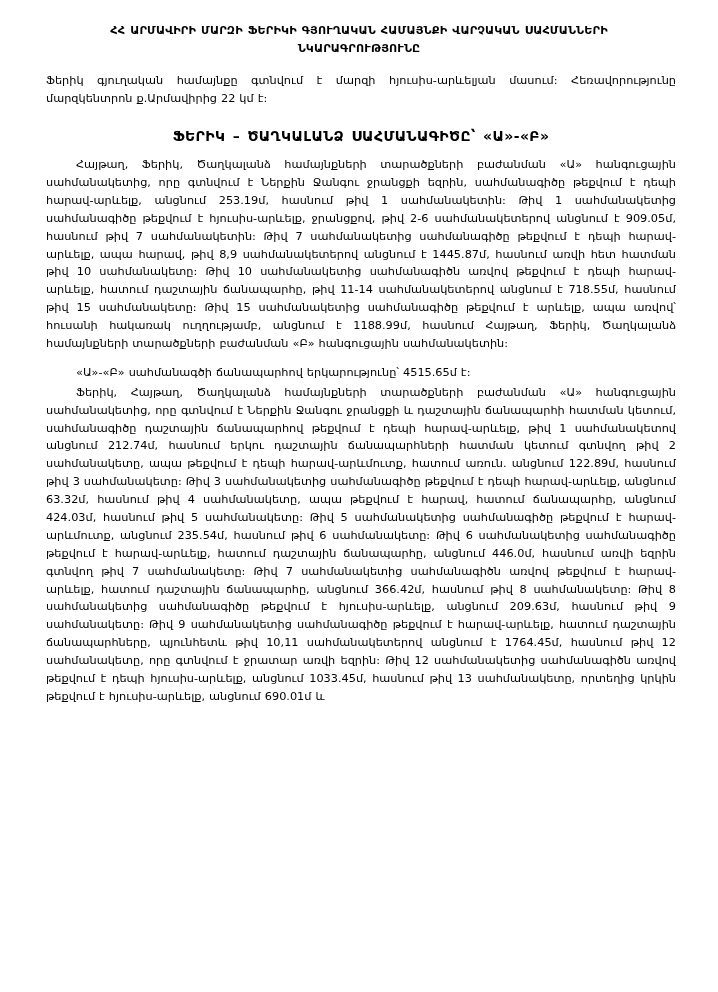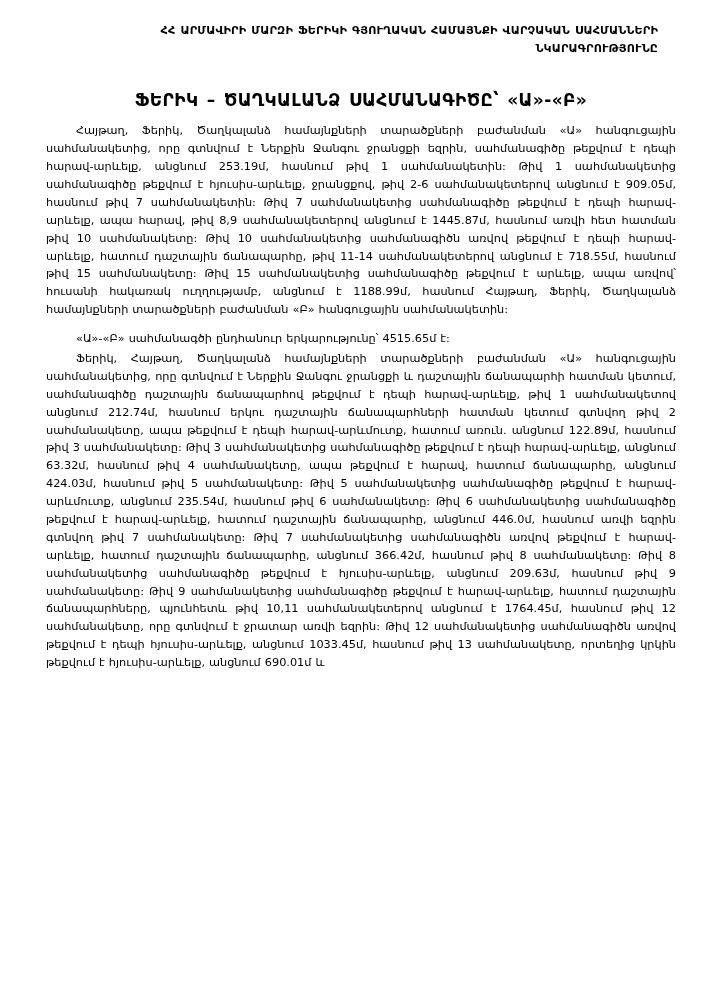--- a/index.html
+++ b/index.html
@@ -20,36 +20,36 @@
     position: relative;
     width: 718px;
     height: 992px;
     box-sizing: border-box;
     padding: 0;
     background: #fff;
   }
   .doc-title {
     margin: 0;
     padding: 22px 60px 0 60px;
-    text-align: right;
+    text-align: center;
     font-weight: bold;
     font-size: 11.2px;
     line-height: 1.62;
     letter-spacing: 0.15px;
     word-spacing: 1px;
   }
   .body-block {
     padding: 0 42px 0 46px;
   }
   .section-head {
     margin: 0;
     padding: 18px 0 12px 0;
     text-align: center;
     font-weight: bold;
-    font-size: 17px;
+    font-size: 14px;
     letter-spacing: 0.4px;
     word-spacing: 2px;
   }
   .para {
     margin: 0;
     padding: 0 0 2px 0;
     font-size: 11.3px;
     line-height: 1.585;
     text-align: justify;
     text-justify: inter-word;
@@ -69,25 +69,29 @@
 <body>
 
 <div class="page">
 
   <h1 class="doc-title">ՀՀ ԱՐՄԱՎԻՐԻ ՄԱՐԶԻ ՖԵՐԻԿԻ ԳՅՈՒՂԱԿԱՆ ՀԱՄԱՅՆՔԻ ՎԱՐՉԱԿԱՆ ՍԱՀՄԱՆՆԵՐԻ ՆԿԱՐԱԳՐՈՒԹՅՈՒՆԸ</h1>
 
   <div class="body-block">
 
     <div class="spacer-md"></div>
 
+    <p class="para no-indent">
+      <span class="line-plain">Ֆերիկ գյուղական համայնքը գտնվում է մարզի հյուսիս-արևելյան մասում:</span>
+      <span class="line-plain">Հեռավորությունը մարզկենտրոն ք.Արմավիրից  22  կմ է:</span>
+    </p>
 
 
     <h2 class="section-head">ՖԵՐԻԿ – ԾԱՂԿԱԼԱՆՁ  ՍԱՀՄԱՆԱԳԻԾԸ՝  «Ա»-«Բ»</h2>
 
     <p class="para">Հայթաղ, Ֆերիկ, Ծաղկալանձ համայնքների տարածքների բաժանման «Ա» հանգուցային սահմանակետից, որը գտնվում է Ներքին Ջանգու ջրանցքի եզրին, սահմանագիծը թեքվում է դեպի հարավ-արևելք, անցնում 253.19մ, հասնում թիվ 1 սահմանակետին: Թիվ 1 սահմանակետից սահմանագիծը թեքվում է հյուսիս-արևելք, ջրանցքով, թիվ 2-6 սահմանակետերով անցնում է 909.05մ, հասնում թիվ 7 սահմանակետին: Թիվ 7 սահմանակետից սահմանագիծը թեքվում է դեպի հարավ-արևելք, ապա հարավ, թիվ 8,9 սահմանակետերով անցնում է 1445.87մ, հասնում առվի հետ հատման թիվ 10 սահմանակետը:  Թիվ 10 սահմանակետից սահմանագիծն առվով թեքվում է դեպի հարավ-արևելք, հատում դաշտային ճանապարհը, թիվ 11-14 սահմանակետերով անցնում է 718.55մ, հասնում թիվ 15 սահմանակետը: Թիվ 15 սահմանակետից սահմանագիծը թեքվում է արևելք, ապա առվով՝ հուսանի հակառակ ուղղությամբ, անցնում է 1188.99մ, հասնում Հայթաղ, Ֆերիկ, Ծաղկալանձ համայնքների տարածքների բաժանման «Բ» հանգուցային սահմանակետին:</p>
 
-    <p class="para sum-line">«Ա»-«Բ» սահմանագծի ընդհանուր երկարությունը՝  4515.65մ է:</p>
+    <p class="para sum-line">«Ա»-«Բ» սահմանագծի ճանապարհով երկարությունը՝  4515.65մ է:</p>
 
 
     <p class="para">Ֆերիկ, Հայթաղ, Ծաղկալանձ համայնքների տարածքների բաժանման «Ա» հանգուցային սահմանակետից, որը գտնվում է Ներքին Ջանգու ջրանցքի և դաշտային ճանապարհի հատման կետում, սահմանագիծը դաշտային ճանապարհով թեքվում է դեպի հարավ-արևելք, թիվ 1 սահմանակետով անցնում 212.74մ, հասնում երկու դաշտային ճանապարհների հատման կետում գտնվող թիվ 2 սահմանակետը, ապա թեքվում է դեպի հարավ-արևմուտք, հատում առուն. անցնում 122.89մ, հասնում թիվ 3 սահմանակետը: Թիվ 3 սահմանակետից սահմանագիծը թեքվում է դեպի հարավ-արևելք, անցնում 63.32մ, հասնում թիվ 4 սահմանակետը, ապա թեքվում է հարավ, հատում ճանապարհը, անցնում 424.03մ, հասնում թիվ 5 սահմանակետը: Թիվ 5 սահմանակետից սահմանագիծը թեքվում է հարավ-արևմուտք, անցնում 235.54մ, հասնում թիվ 6 սահմանակետը: Թիվ 6 սահմանակետից սահմանագիծը թեքվում է հարավ-արևելք, հատում դաշտային ճանապարհը, անցնում 446.0մ, հասնում առվի եզրին գտնվող թիվ 7 սահմանակետը: Թիվ 7 սահմանակետից սահմանագիծն առվով թեքվում է հարավ-արևելք, հատում դաշտային ճանապարհը, անցնում 366.42մ, հասնում թիվ 8 սահմանակետը: Թիվ 8 սահմանակետից սահմանագիծը թեքվում է հյուսիս-արևելք, անցնում 209.63մ, հասնում թիվ 9 սահմանակետը: Թիվ 9 սահմանակետից սահմանագիծը թեքվում է հարավ-արևելք, հատում դաշտային ճանապարհները, պյունհետև թիվ 10,11 սահմանակետերով անցնում է 1764.45մ, հասնում թիվ 12 սահմանակետը, որը գտնվում է ջրատար առվի եզրին: Թիվ 12 սահմանակետից սահմանագիծն առվով թեքվում է դեպի հյուսիս-արևելք, անցնում 1033.45մ, հասնում թիվ 13 սահմանակետը, որտեղից կրկին թեքվում է հյուսիս-արևելք, անցնում 690.01մ և</p>
 
   </div>
 </div>
 
 </body></html>

